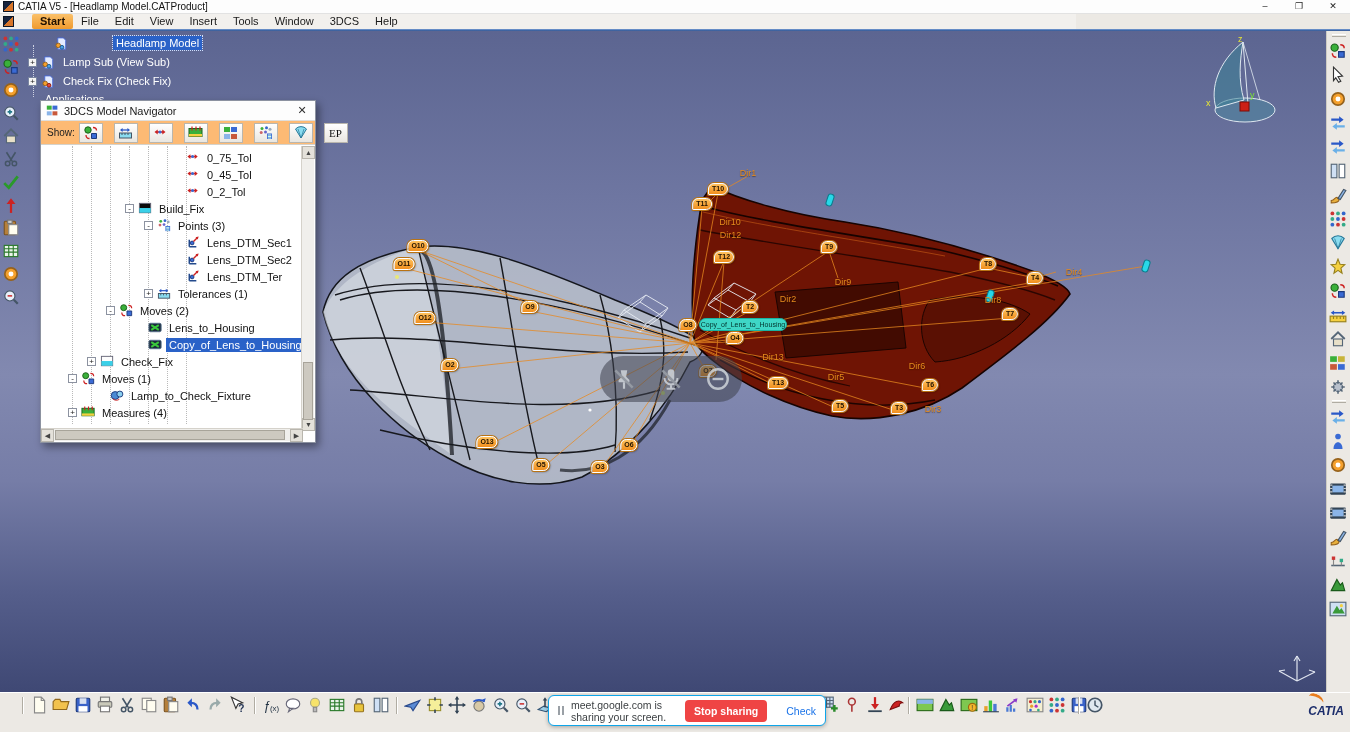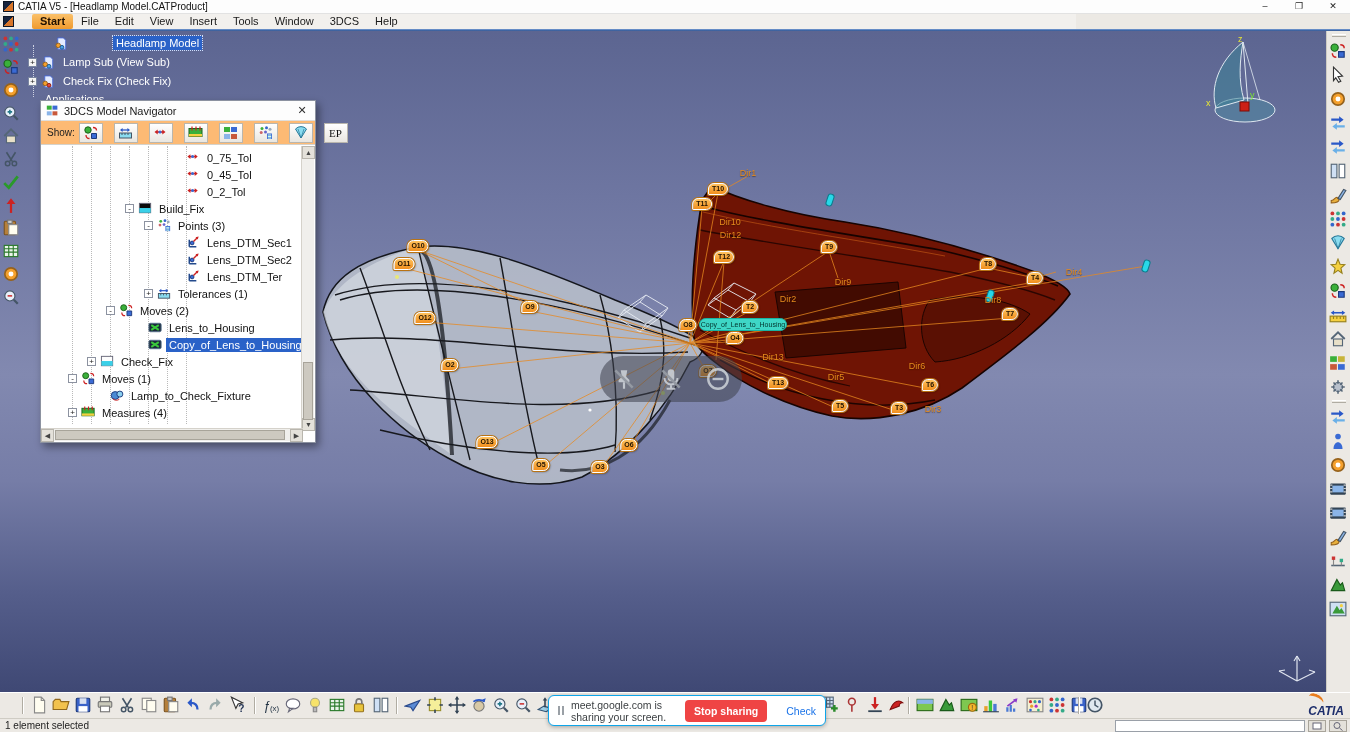--- a/index.html
+++ b/index.html
@@ -1131,35 +1131,20 @@
       </div>
       <div class="bsep" style="left: 1078px;"></div>
       <div class="bbtn" style="left: 1086px;">
         <svg width="18" height="18" viewBox="0 0 16 16">
           <circle cx="8" cy="8" r="6" fill="#dfe8f0" stroke="#456" stroke-width="1.5"></circle>
           <path d="M8 4v4l3 2" fill="none" stroke="#456" stroke-width="1.3"></path>
         </svg>
       </div>
     </div>
 
-  <div class="statusbar">
-    <span class="status-msg">1 element selected</span>
-    <input class="status-input" value="" style="">
-    <div class="status-btn" style="left:1308px;">
-      <svg width="16" height="10" viewBox="0 0 16 10">
-          <rect x="4" y="2" width="8" height="6" fill="#fff" stroke="#667"></rect>
-        </svg>
-    </div>
-    <div class="status-btn" style="left:1329px;">
-      <svg width="16" height="10" viewBox="0 0 16 10">
-          <circle cx="7" cy="4.5" r="3" fill="none" stroke="#667"></circle>
-          <path d="M9.5 7l3 2.5" stroke="#667"></path>
-        </svg>
-    </div>
-  </div>
 
   <div class="share-banner">
     <span class="pause-icon">
         <i></i>
         <i></i>
       </span>
     <span class="share-text">meet.google.com is sharing your screen.</span>
     <button class="stop-btn">Stop sharing</button>
     <span class="hide-link">Check</span>
   </div>

